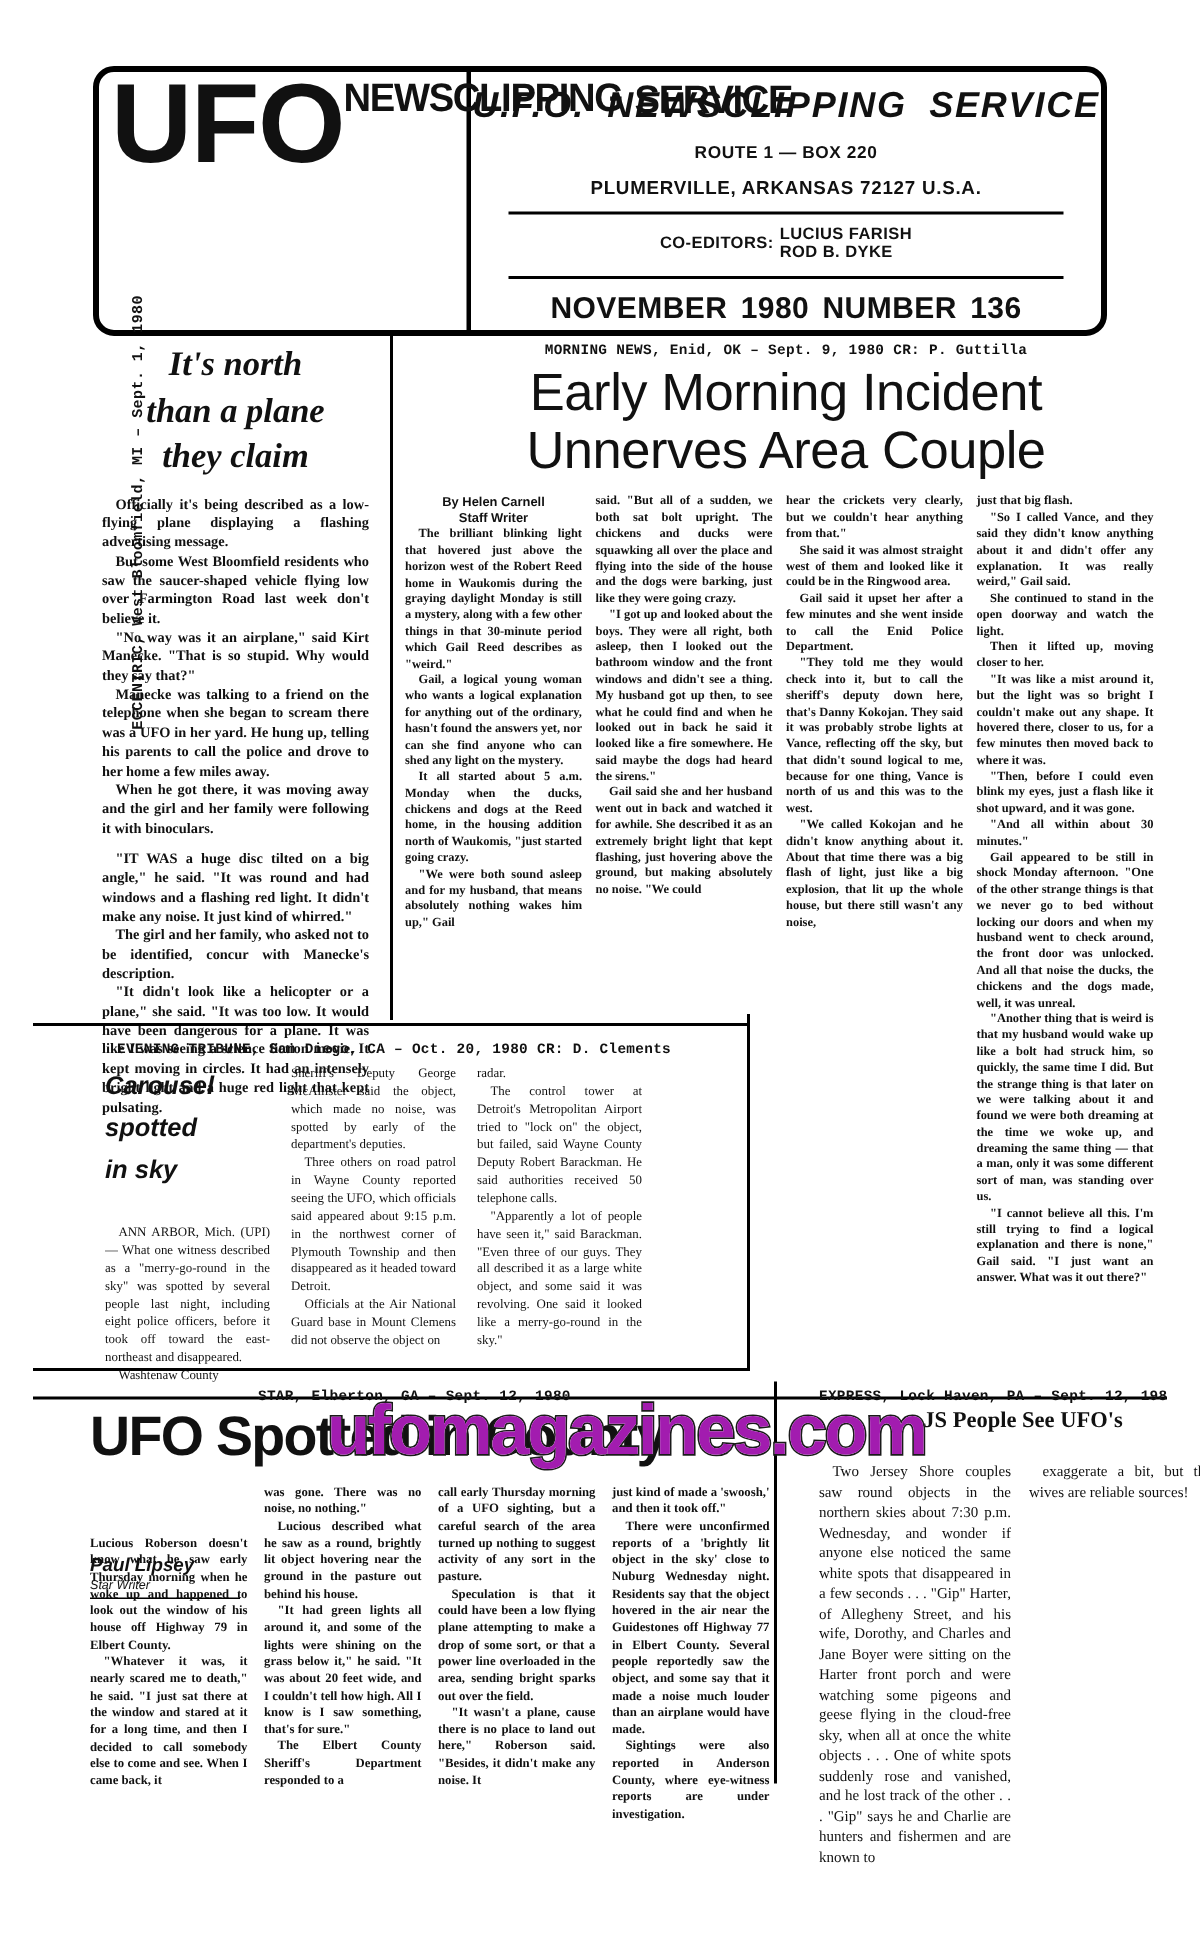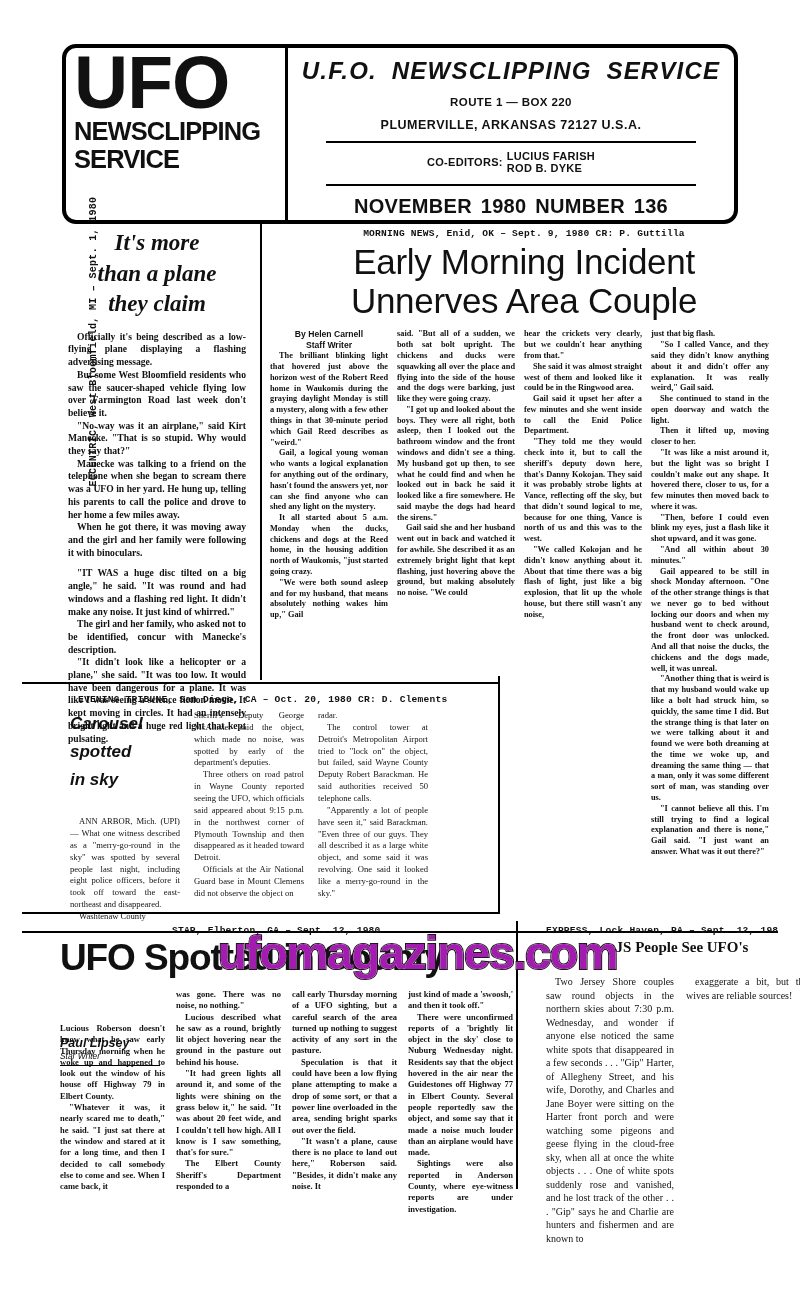--- a/index.html
+++ b/index.html
@@ -29,26 +29,26 @@
     left: 62px; top: 44px;
     width: 676px; height: 180px;
     border: 4px solid #000;
     border-radius: 14px;
     box-sizing: border-box;
     display: flex;
     overflow: hidden;
     background: #fff;
   }
   .masthead-left {
-    width: 222px;
+    width: 248px;
     border-right: 3px solid #000;
     box-sizing: border-box;
     padding: 4px 0 0 8px;
     display: flex;
-    flex-direction: column;
+    flex-direction: row;
     justify-content: flex-start;
   }
   .ufo-big {
     font-family: "Liberation Sans", sans-serif;
     font-weight: bold;
     font-size: 75px;
     line-height: 0.93;
     letter-spacing: -1px;
     margin-top: -4px;
   }
@@ -395,21 +395,21 @@
       </div>
     </div>
   </div>
 
   <div class="sec1">
 
     <div class="vert-src">ECCENTRIC, West Bloomfield, MI – Sept. 1, 1980</div>
 
     <div class="ecc-col">
       <div class="ecc-head">
-        <div>It's more</div>
+        <div>It's north</div>
         <div>than a plane</div>
         <div>they claim</div>
       </div>
       <div class="ecc-body">
         <p>Officially it's being described as a low-flying plane displaying a flashing advertising message.</p>
         <p>But some West Bloomfield residents who saw the saucer-shaped vehicle flying low over Farmington Road last week don't believe it.</p>
         <p>"No way was it an airplane," said Kirt Manecke. "That is so stupid. Why would they say that?"</p>
         <p>Manecke was talking to a friend on the telephone when she began to scream there was a UFO in her yard. He hung up, telling his parents to call the police and drove to her home a few miles away.</p>
         <p>When he got there, it was moving away and the girl and her family were following it with binoculars.</p>
         <p class="gap">"IT WAS a huge disc tilted on a big angle," he said. "It was round and had windows and a flashing red light. It didn't make any noise. It just kind of whirred."</p>

